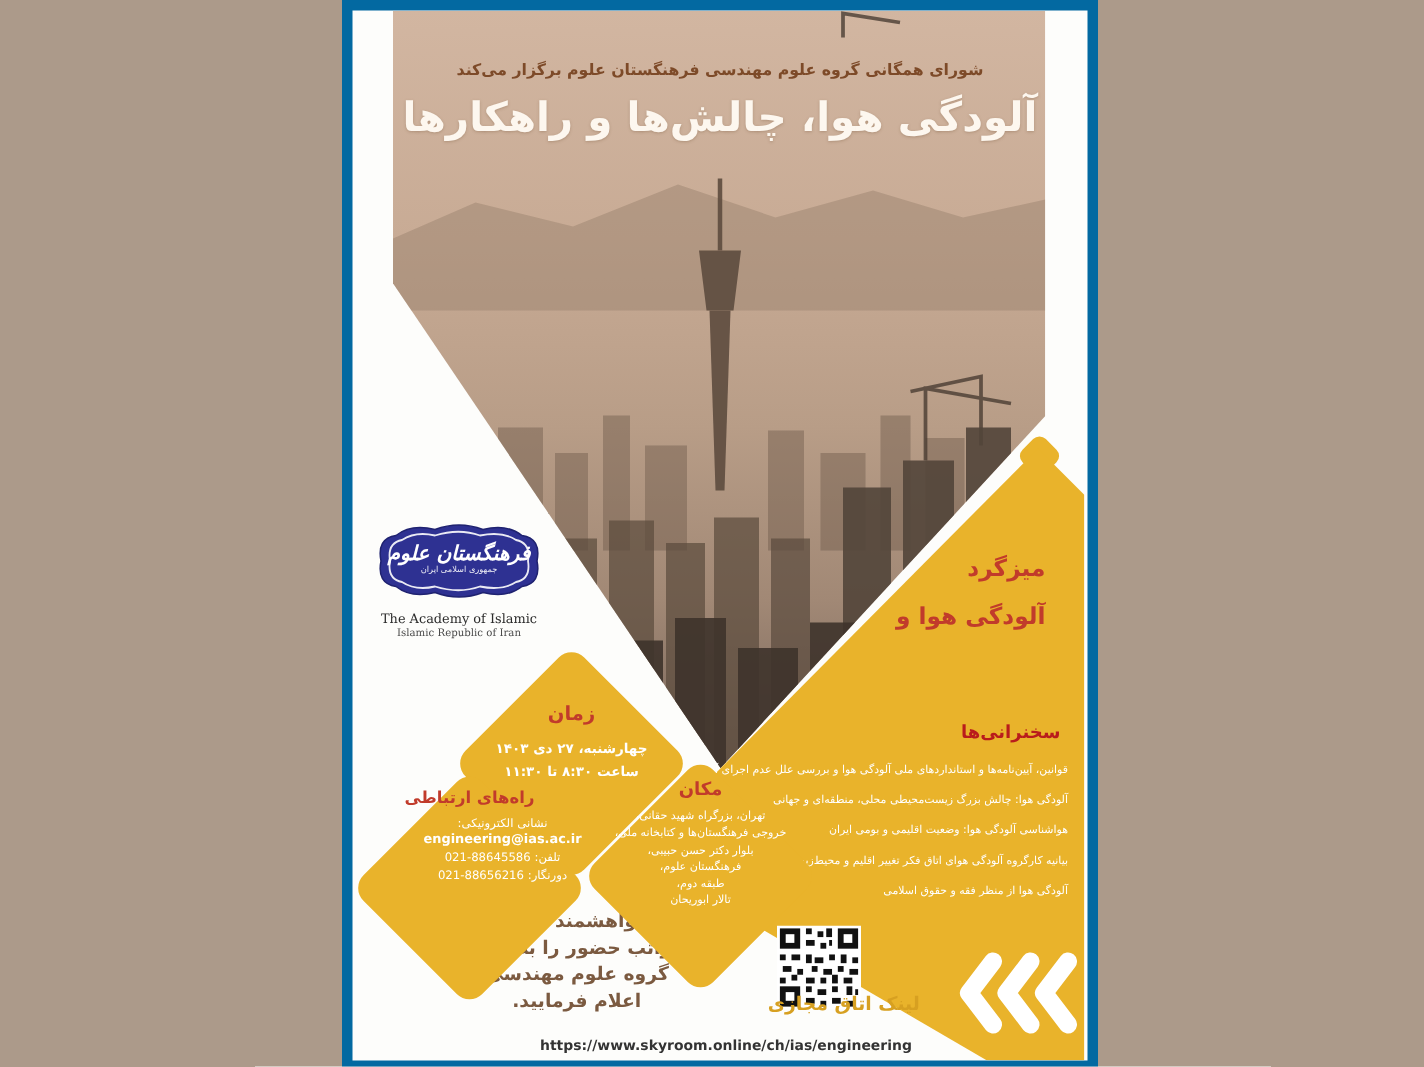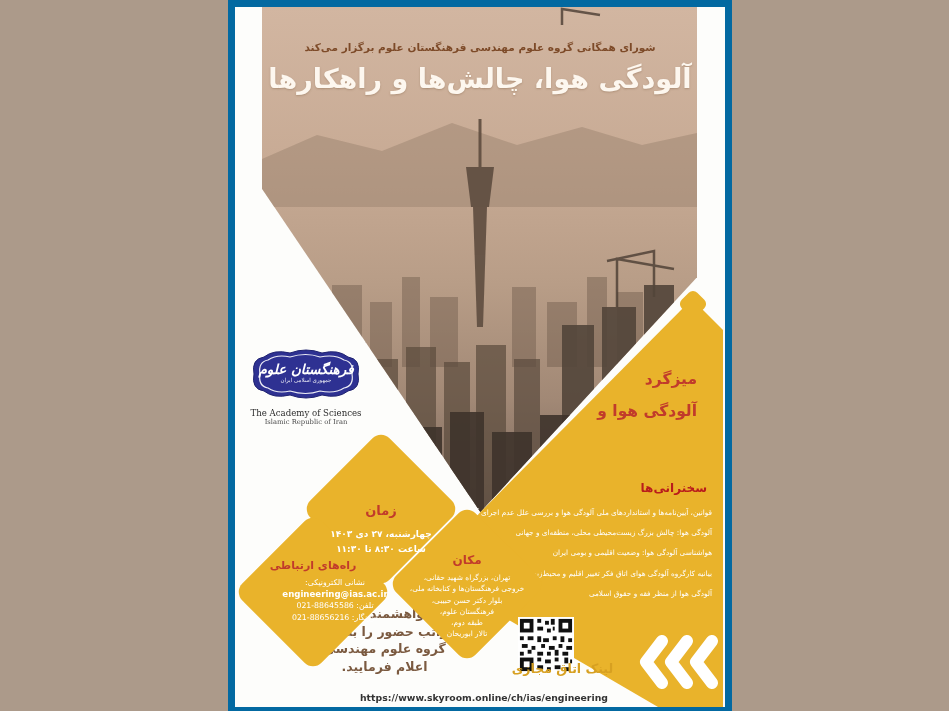--- a/index.html
+++ b/index.html
@@ -65,21 +65,21 @@
     color:#ffffff;font-size:7.3px;line-height:20.2px;white-space:nowrap;
   }
   
   .diamond{
     position:absolute;width:112px;height:112px;background:#e9b32b;
     border-radius:12px;transform:rotate(45deg);z-index:3;
   }
   .d-time{left:90px;top:446px;}
   .d-loc{left:176px;top:521px;}
   .d-contact{left:22px;top:529px;}
-  .dtext{position:absolute;z-index:4;text-align:center;direction:rtl;margin-top:34px;}
+  .dtext{position:absolute;z-index:4;text-align:center;direction:rtl;}
   .dtext .dtitle{color:#c13b2b;font-weight:bold;}
   .dtext .dlines{color:#fff;}
   .t-time{left:66px;top:462px;width:160px;}
   .t-time .dtitle{font-size:13px;margin-bottom:9px;}
   .t-time .dlines{font-size:9px;line-height:15px;font-weight:bold;}
   .t-loc{left:152px;top:512px;width:160px;}
   .t-loc .dtitle{font-size:12px;margin-bottom:5px;}
   .t-loc .dlines{font-size:7.4px;line-height:11.3px;}
   .t-contact{left:-2px;top:518px;width:160px;}
   .t-contact .dtitle{font-size:11px;margin-bottom:5px;}
@@ -185,21 +185,21 @@
       <svg width="132" height="54" viewBox="0 0 132 54">
         <path d="M14,27 Q11,12 24,10 Q34,2 50,6 Q66,0 82,6 Q98,2 108,10 Q121,12 118,27
                  Q121,42 108,44 Q98,52 82,48 Q66,54 50,48 Q34,52 24,44 Q11,42 14,27 Z" fill="#2e3192" stroke="#1f2270" stroke-width="1"></path>
         <path d="M20,27 Q18,15 28,13 Q37,7 50,10 Q66,5 80,10 Q95,7 104,13 Q114,15 112,27
                  Q114,39 104,41 Q95,47 80,44 Q66,49 50,44 Q37,47 28,41 Q18,39 20,27 Z" fill="none" stroke="#ffffff" stroke-width="1.2" opacity="0.9"></path>
       </svg>
       <div class="calli" dir="rtl">
         <div class="big">فرهنگستان علوم</div>
         <div class="small">جمهوری اسلامی ایران</div>
       </div>
-      <div class="en1">The Academy of Sciences</div>
+      <div class="en1">The Academy of Islamic</div>
       <div class="en2">Islamic Republic of Iran</div>
     </div>
 
     <div class="panel-round"></div>
     <div class="panel"></div>
     <div class="panel-heading">
       <div>میزگرد</div>
       <div>آلودگی هوا و</div>
     </div>
     <div class="speeches-title">سخنرانی‌ها</div>

